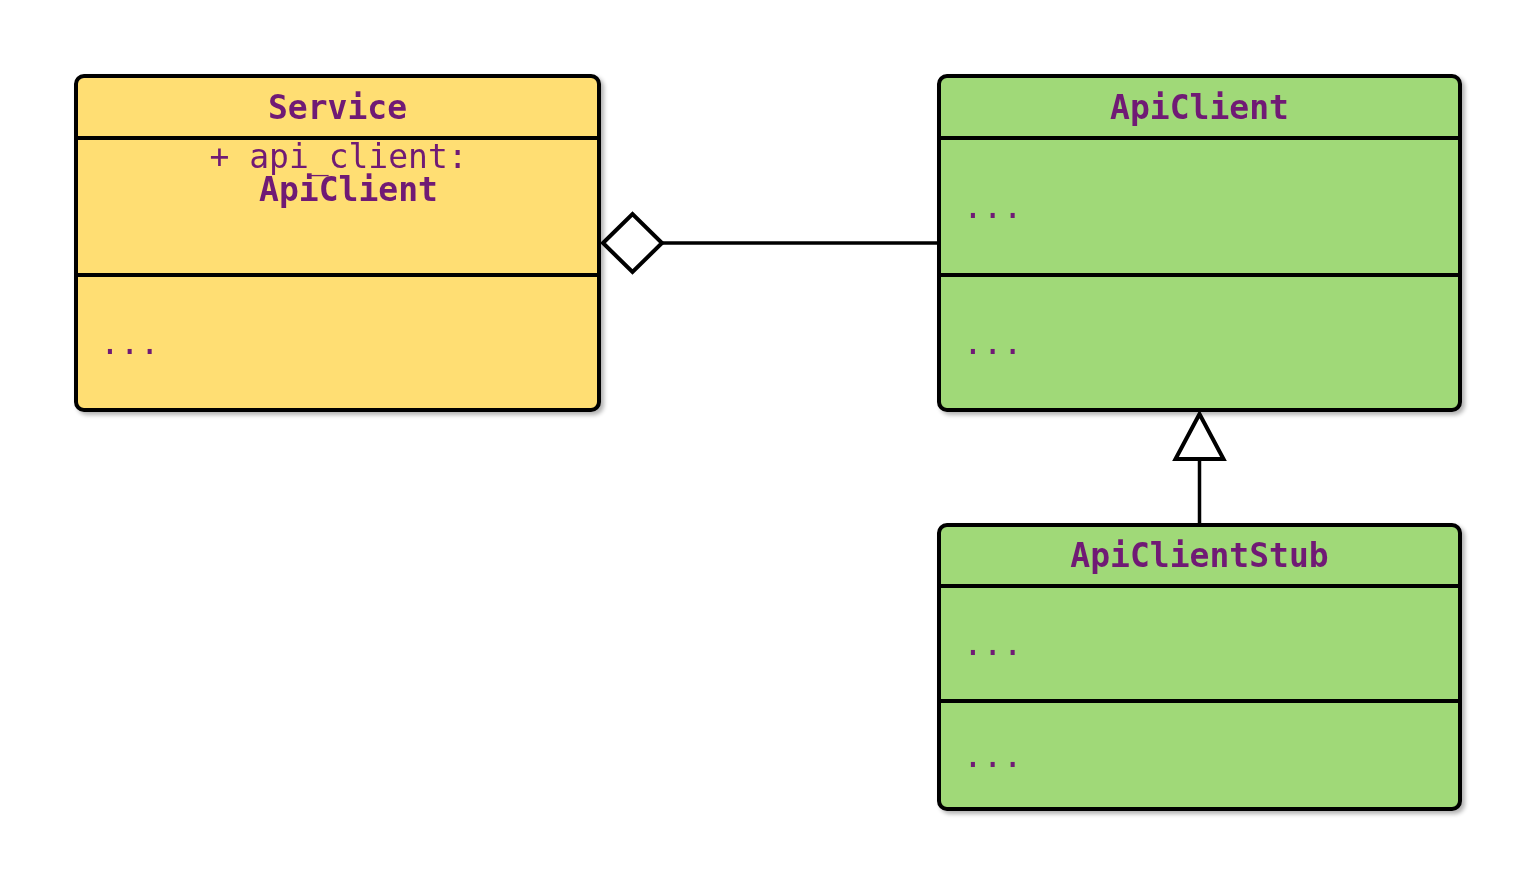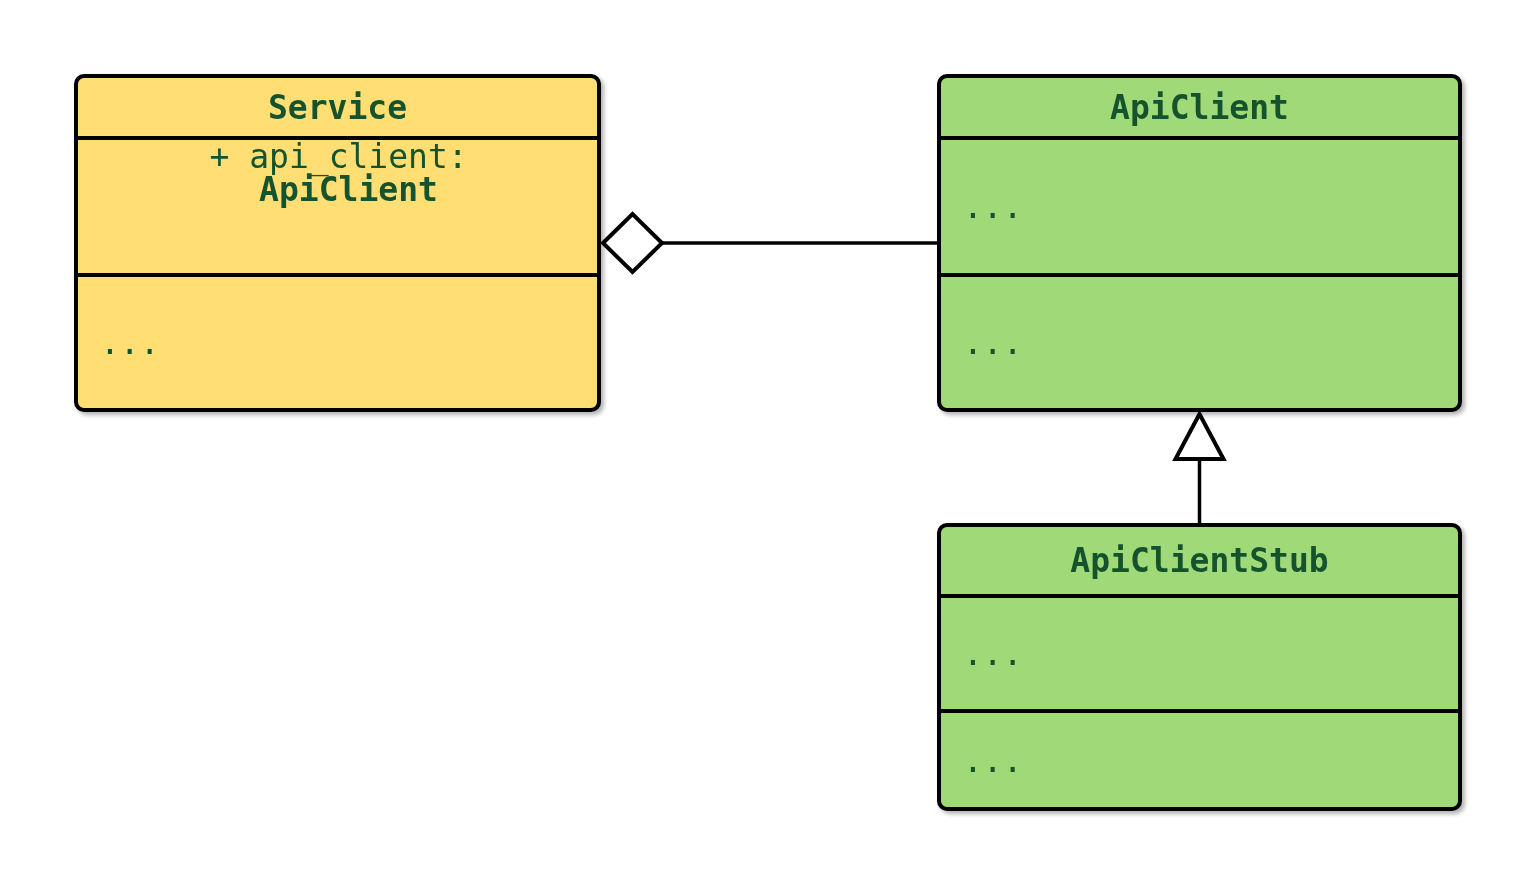--- a/index.html
+++ b/index.html
@@ -6,21 +6,21 @@
     margin: 0;
     padding: 0;
     background: #ffffff;
   }
   .canvas {
     position: relative;
     width: 1538px;
     height: 887px;
     background: var(--bg, #ffffff);
     font-family: "DejaVu Sans Mono", "Liberation Mono", monospace;
-    color: #14532d;
+    color: #701a75;
     overflow: hidden;
   }
   .connectors {
     position: absolute;
     left: 0;
     top: 0;
     z-index: 1;
   }
   .uml-class {
     position: absolute;
@@ -64,21 +64,21 @@
   .service .class-header   { height: 62px; }
   .service .sec-attrs      { height: 137px; flex-direction: column; }
 
   
   .api-client         { left: 937px; top: 74px;  width: 525px; height: 338px; }
   .api-client .class-header{ height: 62px; }
   .api-client .sec-attrs   { height: 137px; }
 
   
   .api-client-stub    { left: 937px; top: 523px; width: 525px; height: 288px; }
-  .api-client-stub .class-header { height: 71px; }
+  .api-client-stub .class-header { height: 61px; }
   .api-client-stub .sec-attrs    { height: 115px; }
 </style>
 </head>
 <body>
 
 <div class="canvas">
 
   <svg class="connectors" width="1538" height="887" viewBox="0 0 1538 887">
 
     <line x1="660" y1="243" x2="945" y2="243" stroke="#000000" stroke-width="3.5"></line>

